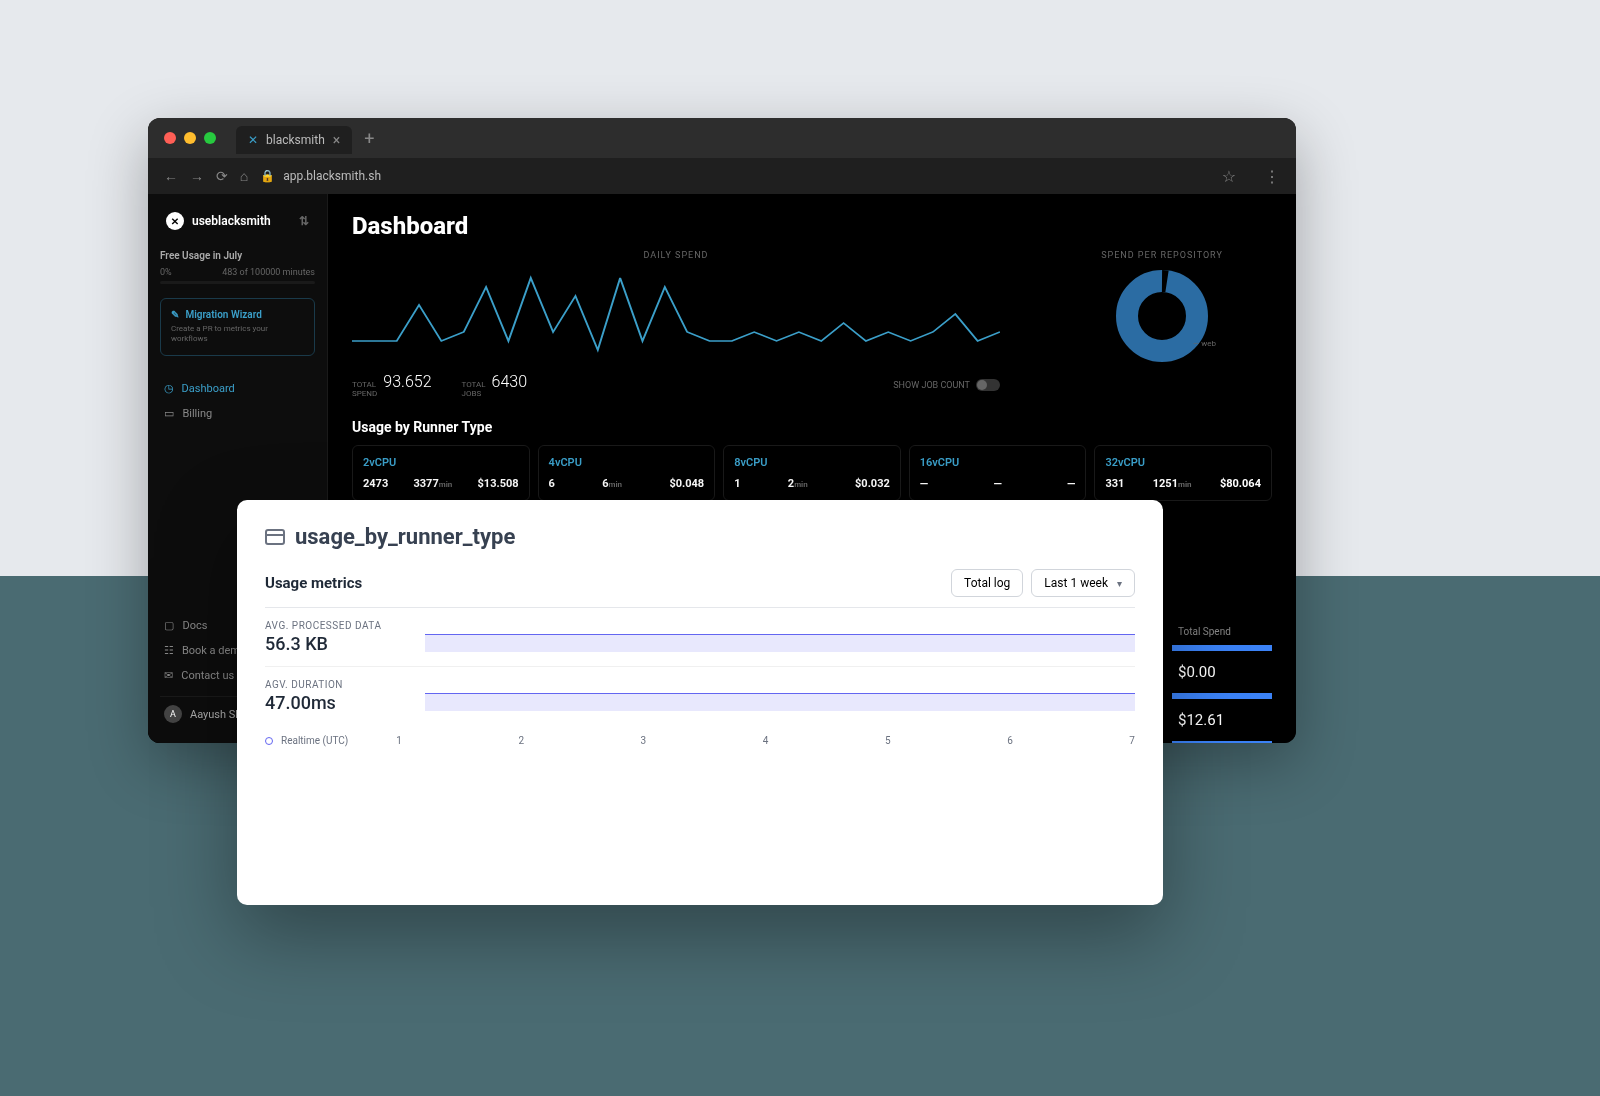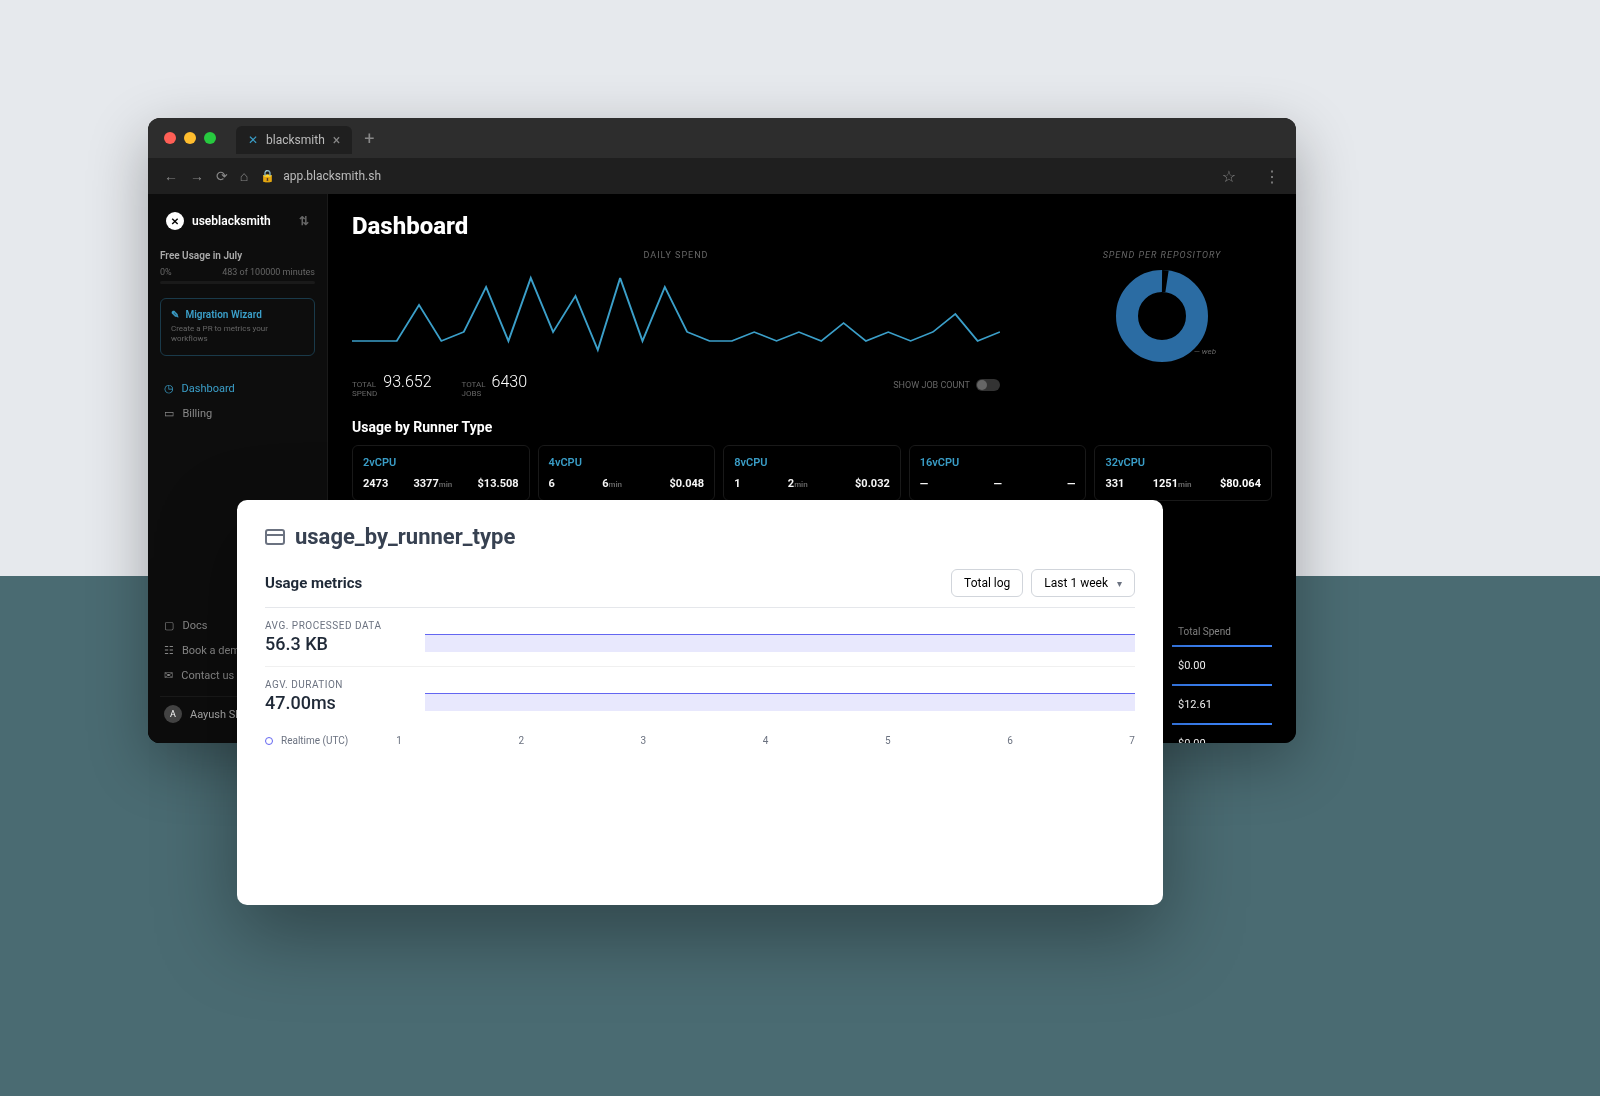--- a/index.html
+++ b/index.html
@@ -50,36 +50,36 @@
 .chart-label { text-align: center; font-size: 9px; color: #666; letter-spacing: 1px; margin-bottom: 4px; }
 .sparkline-container { height: 100px; position: relative; }
 .chart-stats { display: flex; gap: 30px; margin-top: 8px; align-items: center; }
 .stat { display: flex; align-items: baseline; gap: 6px; }
 .stat-label { font-size: 8px; color: #666; line-height: 1.1; }
 .stat-value { font-size: 16px; font-weight: 300; }
 .toggle-label { margin-left: auto; font-size: 9px; color: #666; display: flex; align-items: center; gap: 6px; }
 .toggle-sw { width: 24px; height: 12px; background: #333; border-radius: 6px; position: relative; }
 .toggle-sw::after { content: ''; width: 10px; height: 10px; background: #666; border-radius: 50%; position: absolute; top: 1px; left: 1px; }
 
-.donut-area { width: 220px; text-align: center; font-style: italic; }
+.donut-area { width: 220px; text-align: center; }
 .donut { width: 100px; height: 100px; margin: 6px auto; position: relative; }
-.donut-label { font-size: 8px; color: #666; position: absolute; bottom: 10px; right: -4px; }
+.donut-label { font-size: 8px; color: #666; position: absolute; bottom: 18px; right: -4px; }
 
 .usage-section-title { font-size: 14px; font-weight: 700; margin-top: 20px; }
 .runner-cards { display: flex; gap: 8px; margin-top: 10px; }
 .runner-card { flex: 1; border: 1px solid #1a1a1a; border-radius: 6px; padding: 10px; }
 .runner-title { color: #3b9fc9; font-size: 11px; font-weight: 600; margin-bottom: 8px; }
 .runner-stats { display: flex; justify-content: space-between; font-size: 10px; }
 .runner-stat { text-align: center; }
 .runner-val { font-weight: 700; font-size: 11px; }
 .runner-sub { font-size: 8px; color: #666; }
 
 .spend-col { position: absolute; right: 24px; top: 500px; width: 100px; }
 .spend-hdr { font-size: 10px; color: #888; padding: 8px 6px; }
-.spend-row { padding: 12px 6px; font-size: 11px; color: #fff; border-top: 2px solid #3b82f6; }
+.spend-row { padding: 12px 6px; font-size: 15px; color: #fff; border-top: 6px solid #3b82f6; }
 
 
 .overlay-card { position: absolute; top: 500px; left: 237px; width: 926px; height: 405px; background: #fff; border-radius: 10px; box-shadow: 0 30px 80px rgba(0,0,0,0.35); padding: 24px 28px; color: #1f2937; }
 .overlay-title { display: flex; align-items: center; gap: 10px; font-size: 22px; font-weight: 700; color: #374151; }
 .window-icon { width: 20px; height: 16px; border: 2px solid #6b7280; border-radius: 3px; position: relative; }
 .window-icon::before { content: ''; position: absolute; top: 3px; left: 0; right: 0; height: 2px; background: #6b7280; }
 .badge-row { display: flex; align-items: center; gap: 10px; margin-top: 6px; }
 .get-badge { background: #4f46e5; color: #fff; font-size: 10px; font-weight: 700; padding: 2px 8px; border-radius: 10px; }
 .trace-id { font-size: 10px; color: #6b7280; }
 .metrics-header { display: flex; align-items: center; margin-top: 20px; padding-bottom: 10px; border-bottom: 1px solid #e5e7eb; }

